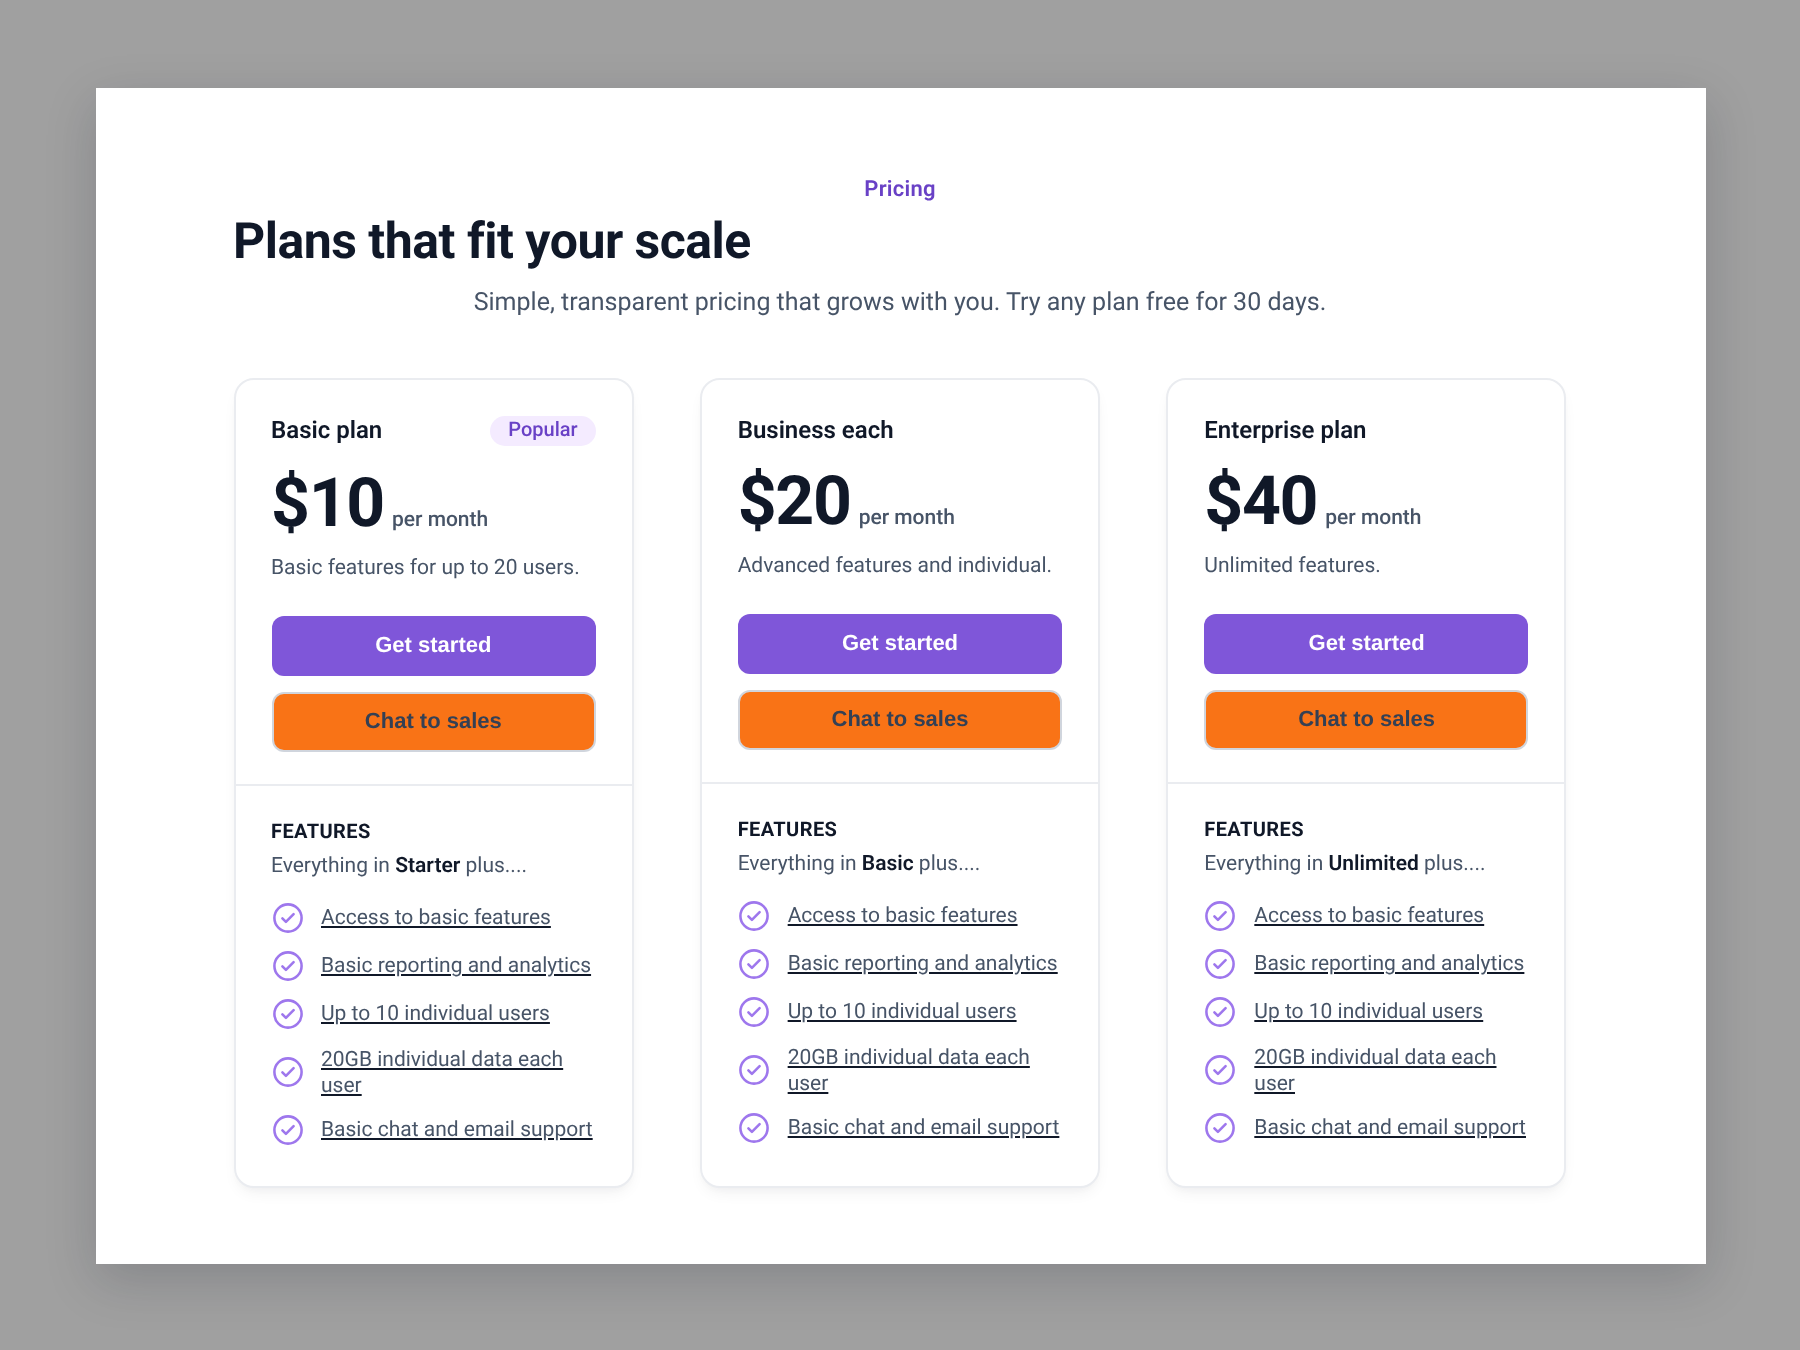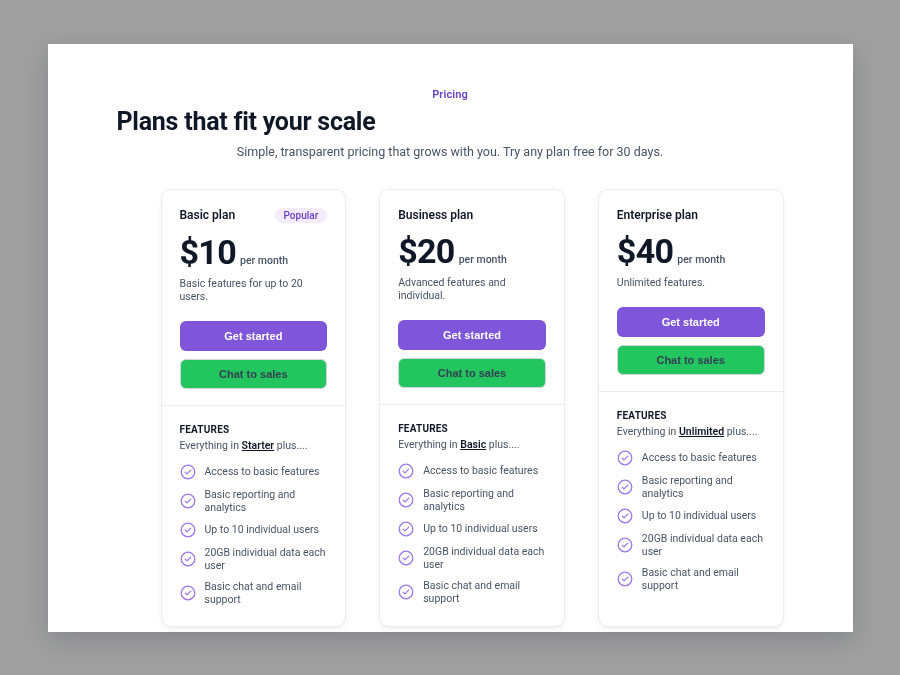--- a/index.html
+++ b/index.html
@@ -38,21 +38,20 @@
   }
   .subtitle {
     text-align: center;
     color: #475467;
     font-size: 12.5px;
     margin-bottom: 30px;
   }
   .plans {
     display: flex;
     gap: 33px;
-    margin-left: 44px;
   }
   .plan {
     flex: 1;
     background: #fff;
     border: 1px solid #EAECF0;
     border-radius: 10px;
     box-shadow: 0 4px 8px -2px rgba(16,24,40,0.06), 0 2px 4px -2px rgba(16,24,40,0.04);
     display: flex;
     flex-direction: column;
   }
@@ -112,45 +111,46 @@
     padding: 8px 0;
     cursor: pointer;
     border: 1px solid transparent;
   }
   .btn-primary {
     background: #7F56D9;
     color: #fff;
     margin-bottom: 8px;
   }
   .btn-secondary {
-    background: #22c55e;
+    background: #f97316;
     color: #344054;
     border: 1px solid #D0D5DD;
   }
   .plan-features {
     padding: 18px 18px 20px;
   }
   .feat-title {
     font-size: 10px;
     font-weight: 700;
     letter-spacing: 0.02em;
     color: #101828;
     margin-bottom: 4px;
   }
   .feat-lead {
     font-size: 10.5px;
     color: #475467;
     margin-bottom: 12px;
   }
-  .feat-lead strong { color: #101828; font-weight: 600; text-decoration: underline; }
+  .feat-lead strong { color: #101828; font-weight: 600; }
   .feat-list {
     list-style: none;
     display: flex;
     flex-direction: column;
     gap: 8px;
+    text-decoration: underline;
   }
   .feat-item {
     display: flex;
     align-items: center;
     gap: 9px;
     font-size: 10.5px;
     color: #475467;
   }
   .check-icon {
     width: 16px;
@@ -236,21 +236,21 @@
               </svg>
               <span>Basic chat and email support</span>
             </li>
         </ul>
       </div>
     </div>
 
     <div class="plan">
       <div class="plan-top">
         <div class="plan-head">
-          <div class="plan-name">Business plan</div>
+          <div class="plan-name">Business each</div>
         </div>
         <div class="price-row">
           <span class="price">$20</span>
           <span class="price-sub">per month</span>
         </div>
         <p class="plan-desc">Advanced features and individual.</p>
         <button class="btn btn-primary">Get started</button>
         <button class="btn btn-secondary">Chat to sales</button>
       </div>
       <div class="plan-features">

